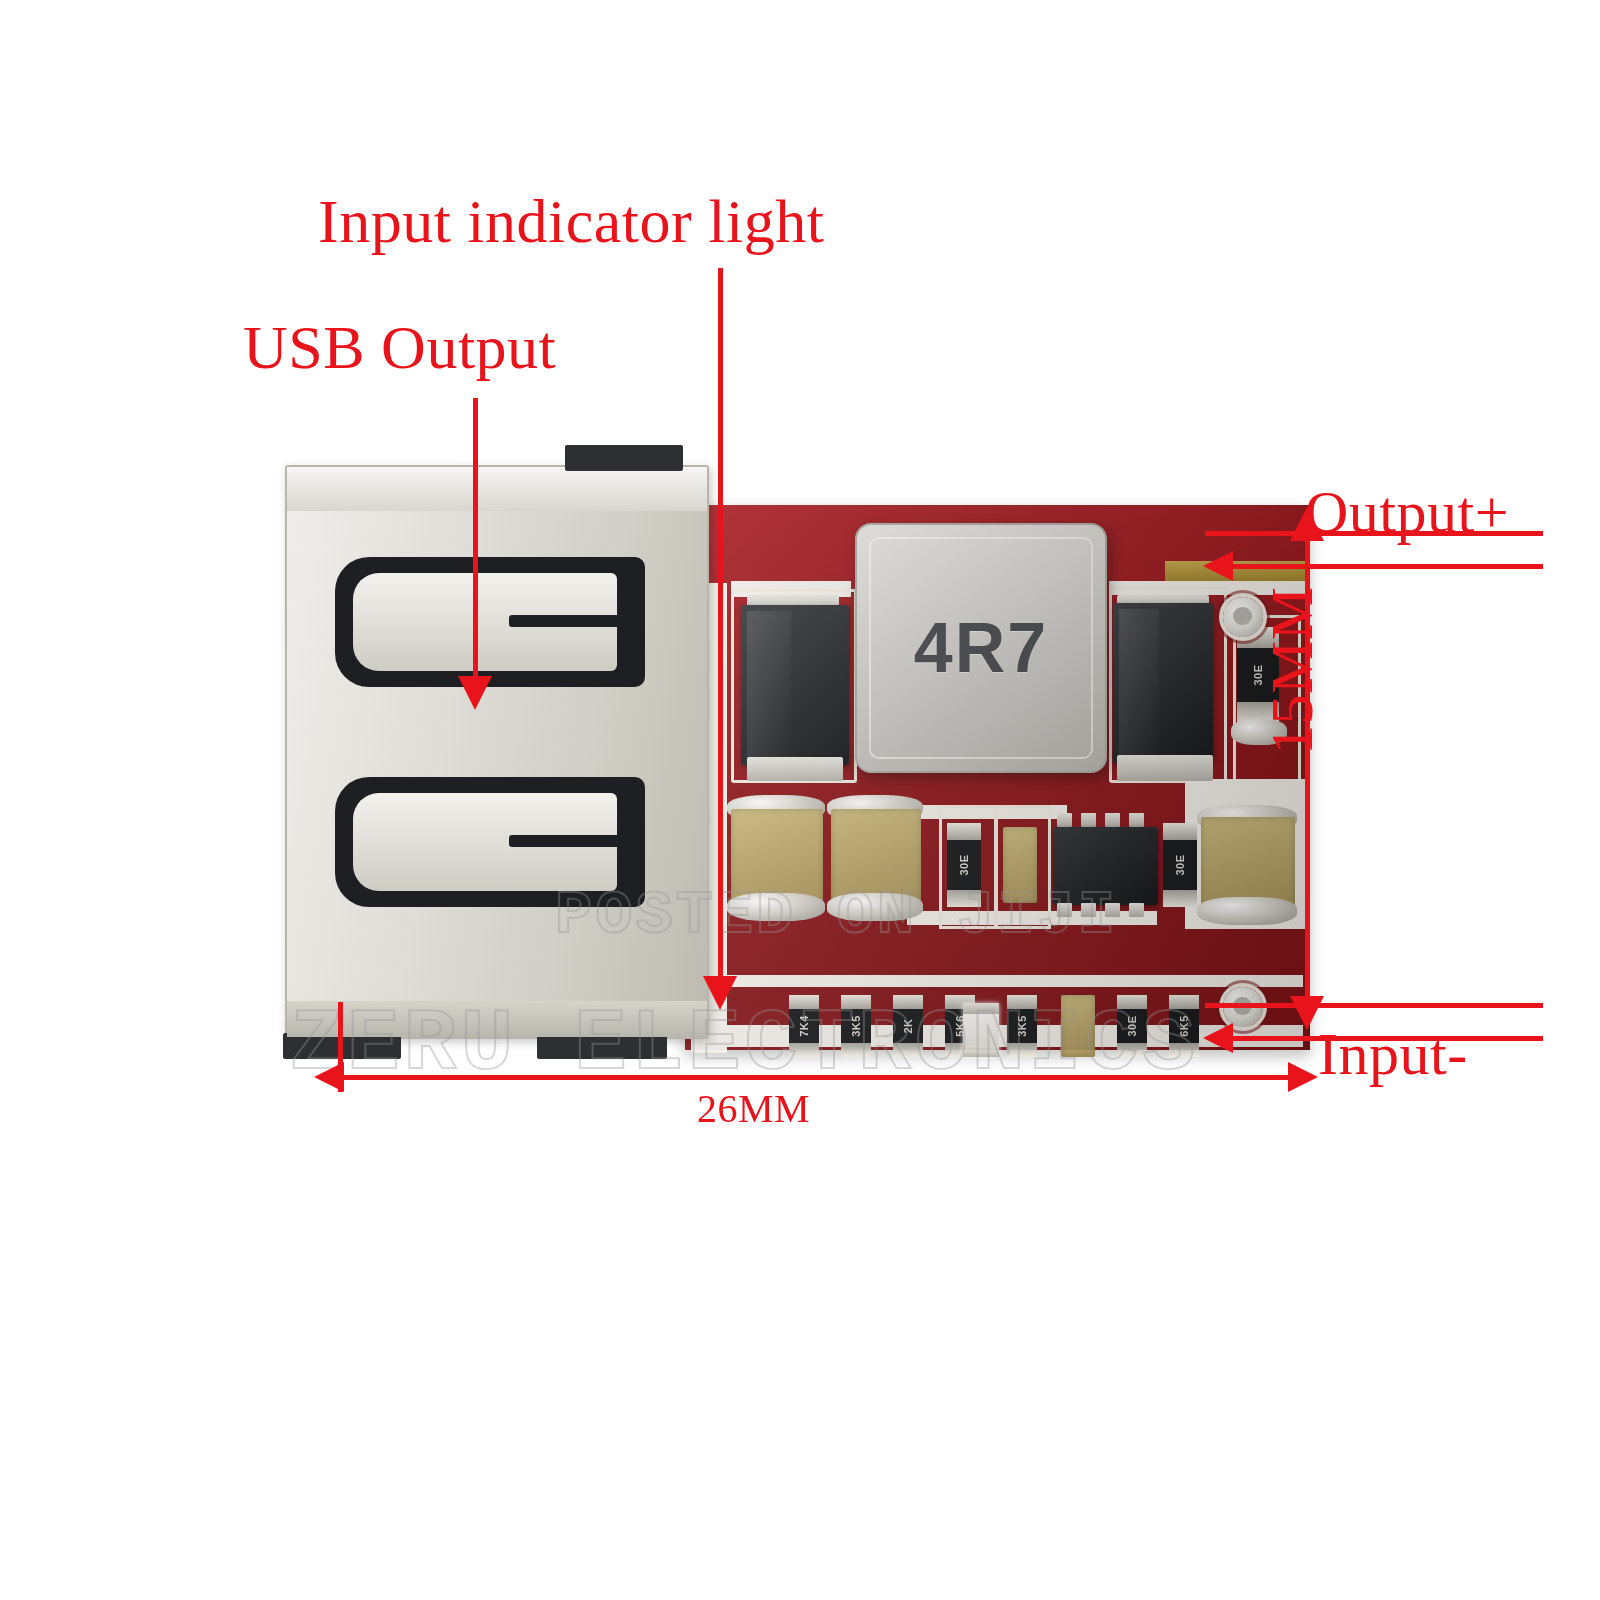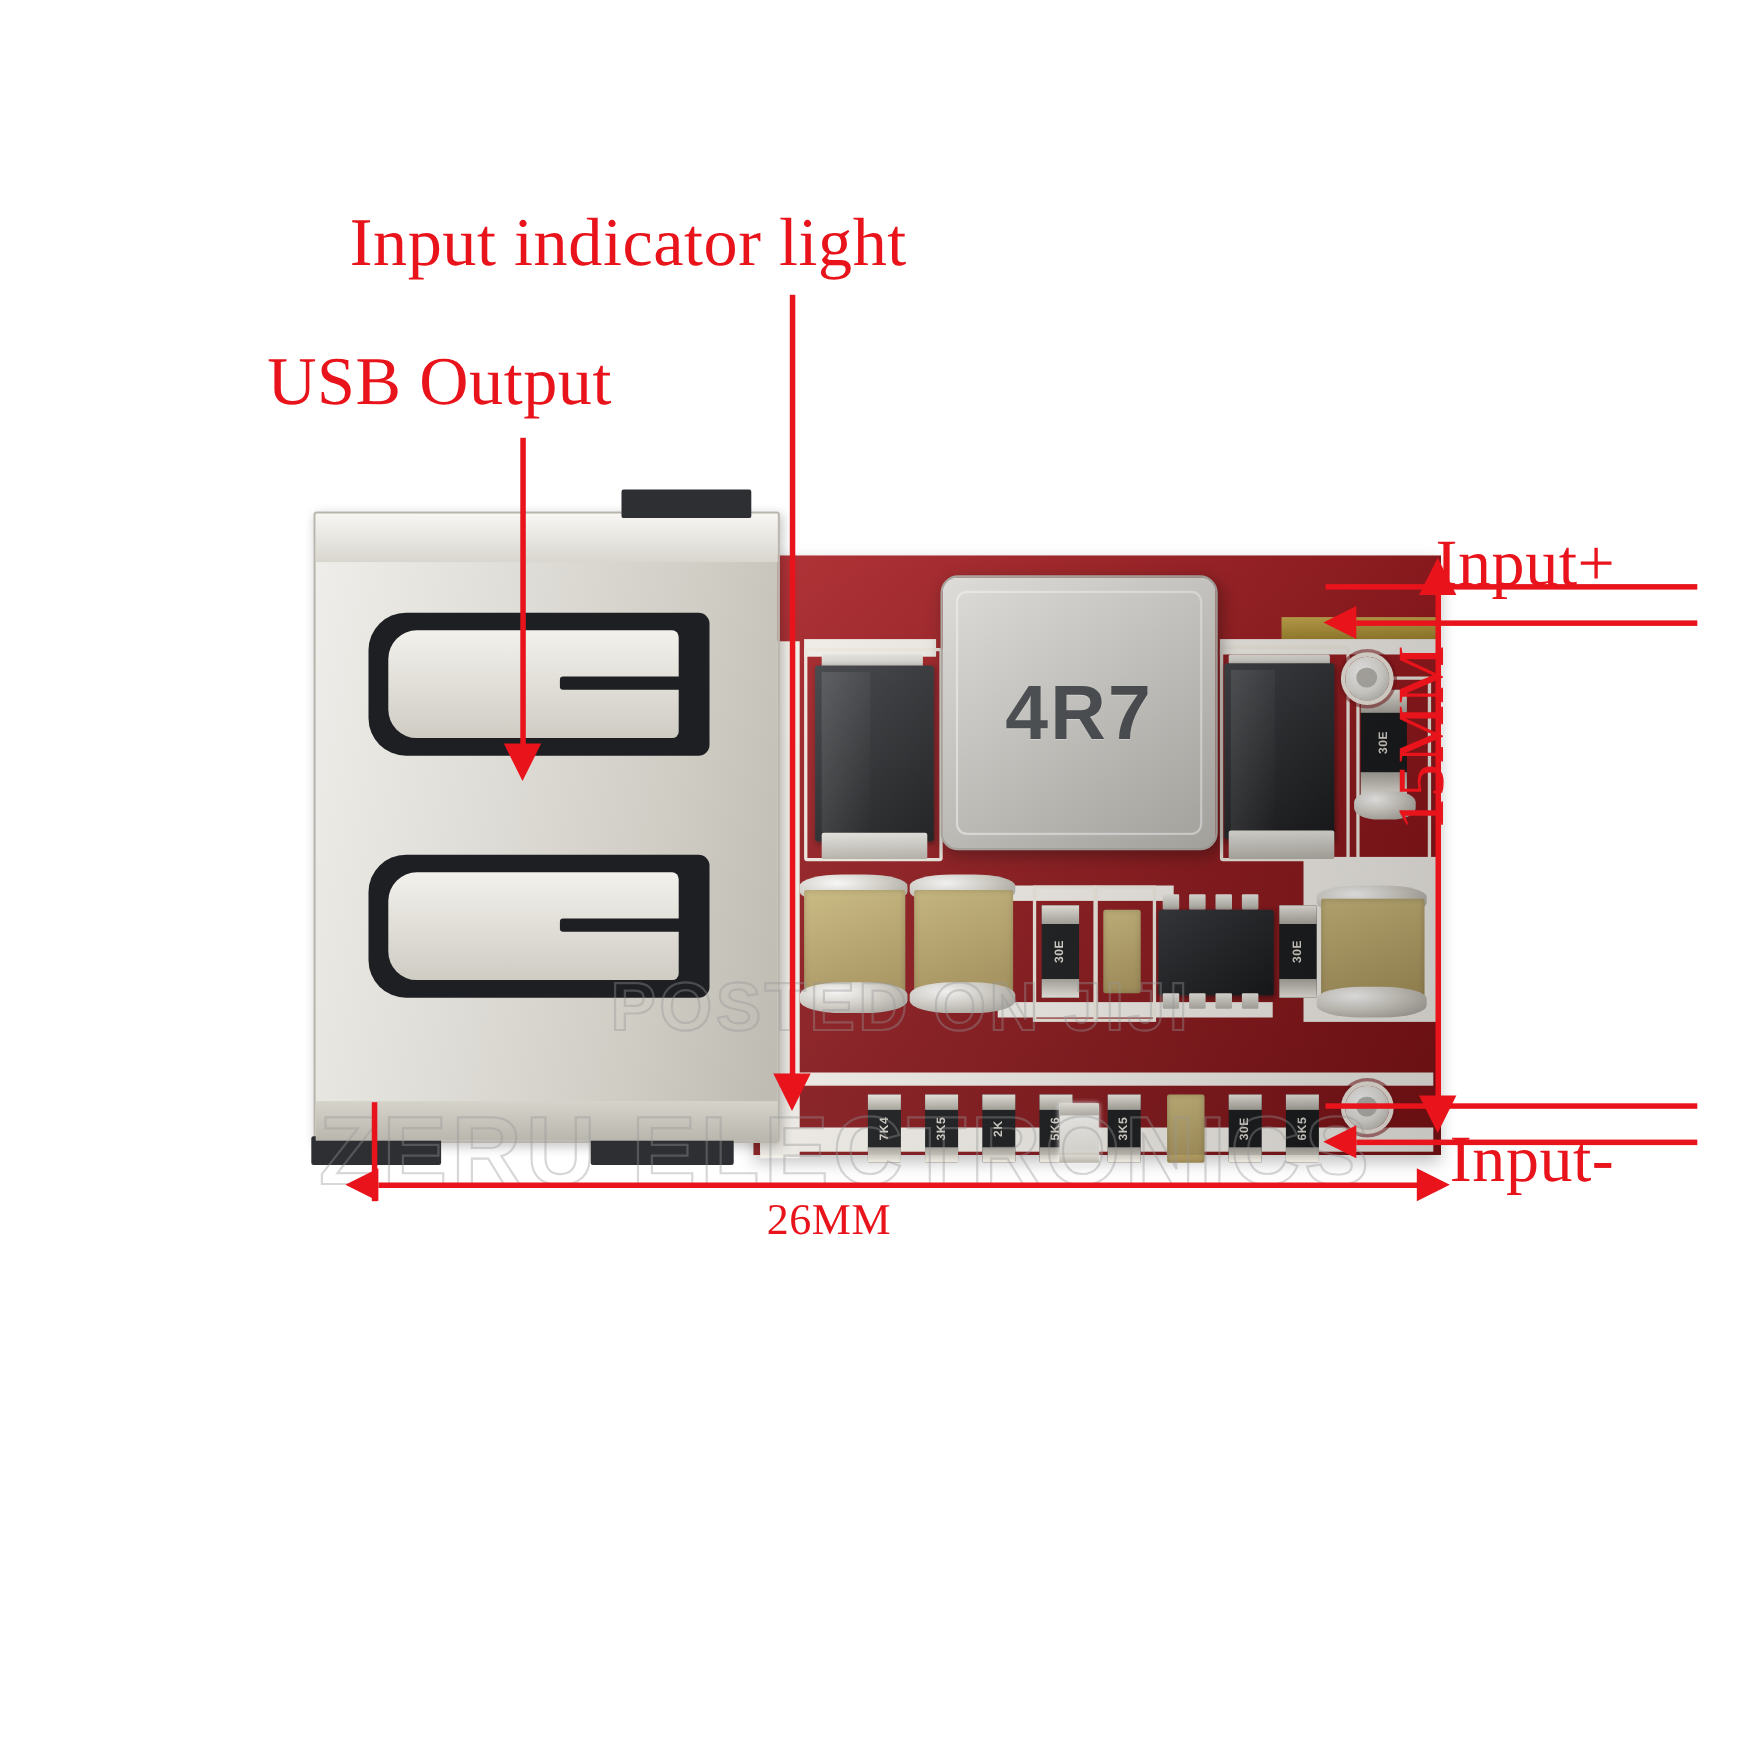--- a/index.html
+++ b/index.html
@@ -107,21 +107,21 @@
        background:linear-gradient(180deg,#fdfdfb,#e2e0d8);border-radius:2px;
        box-shadow:0 0 5px rgba(255,255,255,.9);}
   #led .lend{position:absolute;left:0;right:0;height:11px;
        background:linear-gradient(180deg,#efece4,#b9b6ae);}
 
   
   .solder{position:absolute;border-radius:40%;
        background:radial-gradient(ellipse at 35% 30%,#ffffff,#d7d4cc 45%,#9d9a93 100%);}
 
   
-  .wm{position:absolute;color:rgba(120,120,120,.42);font-family:Liberation Sans, sans-serif;
+  .wm{position:absolute;color:rgba(120,120,120,.42);font-family:Liberation Mono, monospace;
       font-weight:700;white-space:nowrap;-webkit-text-stroke:2px rgba(150,150,150,.38);
       color:transparent;}
   #wm1{left:555px;top:880px;font-size:62px;letter-spacing:3px;}
   #wm2{left:290px;top:995px;font-size:88px;letter-spacing:4px;}
 </style>
 </head>
 <body>
 
 <div id="stage">
 
@@ -298,21 +298,21 @@
   <div class="wm" id="wm2">ZERU ELECTRONICS</div>
 
   <div class="anno" id="lbl-indicator">Input indicator light</div>
   <div class="ln v" style="left:718px;top:268px;height:718px;"></div>
   <div class="arrowhead ah-down" style="left:703px;top:976px;"></div>
 
   <div class="anno" id="lbl-usb">USB Output</div>
   <div class="ln v" style="left:473px;top:398px;height:288px;"></div>
   <div class="arrowhead ah-down" style="left:458px;top:676px;"></div>
 
-  <div class="anno" id="lbl-inplus">Input+</div>
+  <div class="anno" id="lbl-inplus">Output+</div>
   <div class="ln h" style="left:1233px;top:564px;width:310px;"></div>
   <div class="arrowhead ah-left" style="left:1203px;top:551px;"></div>
 
   <div class="anno" id="lbl-inminus">Input-</div>
   <div class="ln h" style="left:1233px;top:1036px;width:310px;"></div>
   <div class="arrowhead ah-left" style="left:1203px;top:1023px;"></div>
 
   <div class="anno" id="lbl-15mm">15MM</div>
   <div class="ln h" style="left:1205px;top:531px;width:338px;"></div>
   <div class="ln h" style="left:1205px;top:1003px;width:338px;"></div>

